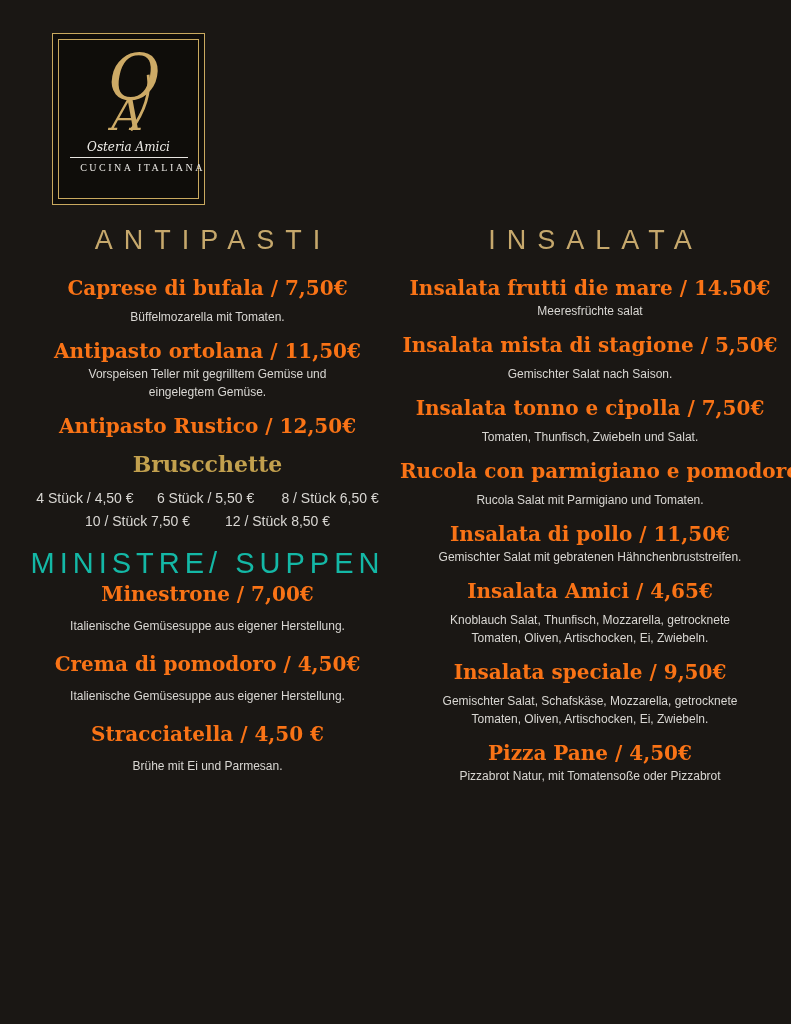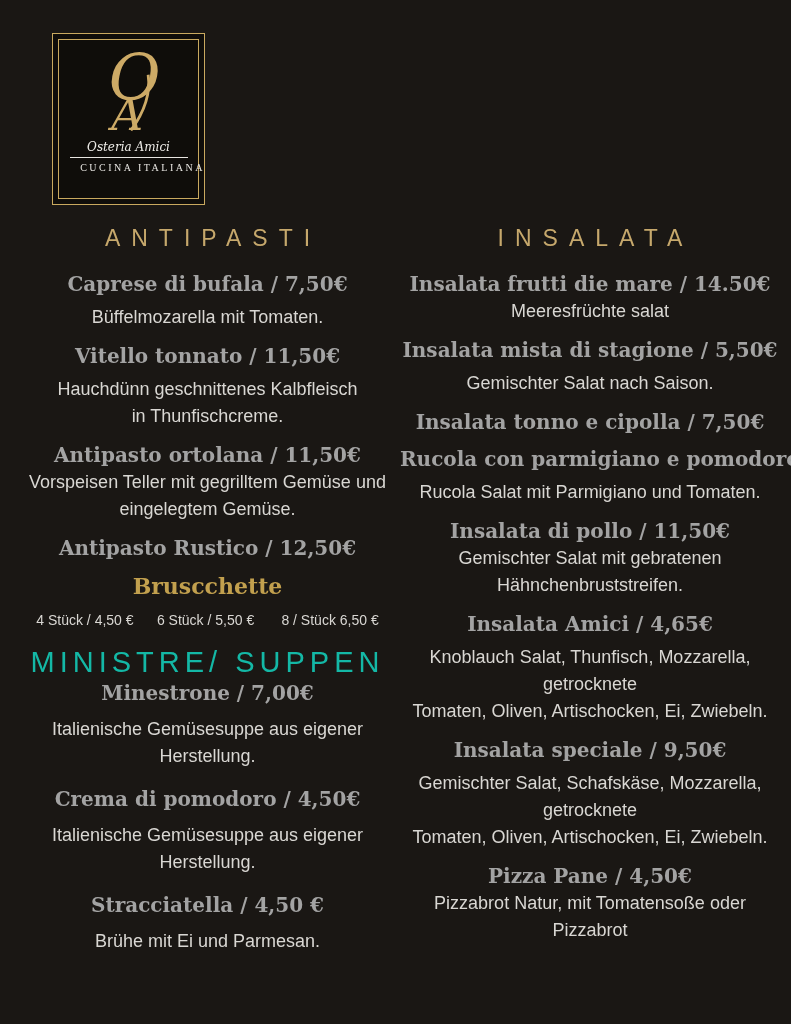--- a/index.html
+++ b/index.html
@@ -26,35 +26,35 @@
   .logo-underline{width:118px;height:1px;background:#e8e6e2;margin-top:3px;}
   .logo-subtitle{
     font-family:"Liberation Serif",serif;color:#e8e6e2;font-size:10px;
     letter-spacing:2.5px;margin-top:4px;white-space:nowrap;margin-left:28px;
   }
   
   .col{position:absolute;top:225px;text-align:center;}
   .col-left{left:15px;width:385px;}
   .col-right{left:400px;width:380px;}
   .section-heading{
-    margin:0 0 20px 0;font-weight:400;color:#c6a86c;font-size:23px;
+    margin:0 0 20px 0;font-weight:400;color:#c6a86c;font-size:27px;
     letter-spacing:11px;text-indent:11px;white-space:nowrap;
   }
   .big-heading{
     margin:14px 0 2px 0;font-weight:400;color:#14b8a6;font-size:29px;
     letter-spacing:5px;white-space:nowrap;
   }
   .menu-item{margin-bottom:13px;}
   .item-title{
-    font-family:"DejaVu Serif",serif;font-weight:700;color:#a3a3a3;
+    font-family:"DejaVu Serif",serif;font-weight:700;color:#f97316;
     font-size:20px;margin-bottom:8px;white-space:nowrap;
   }
   .menu-item.tight .item-title{margin-bottom:2px;}
   .item-desc{
-    color:#d9d7d3;font-size:18px;line-height:1.5;white-space:pre-line;
+    color:#d9d7d3;font-size:12px;line-height:1.5;white-space:pre-line;
   }
   .soups .menu-item{margin-bottom:17px;}
   .soups .item-title{margin-bottom:11px;}
   .bruscchette-title{
     font-family:"DejaVu Serif",serif;font-weight:700;color:#c2a04e;
     font-size:22px;margin:0 0 10px 0;
   }
   .price-row{
     color:#d9d7d3;font-size:14px;line-height:1.65;white-space:pre-wrap;
   }
@@ -80,43 +80,39 @@
   <div class="col col-left">
     <h2 class="section-heading">ANTIPASTI</h2>
 
     <div>
 
         <div class="menu-item">
           <div class="item-title">Caprese di bufala / 7,50€</div>
           <div class="item-desc">Büffelmozarella mit Tomaten.</div>
         </div>
 
-        <div class="menu-item">
-          <div class="item-title">Vitello tonnato / 11,50€</div>
-          <div class="item-desc">Hauchdünn geschnittenes Kalbfleisch
-in Thunfischcreme.</div>
-        </div>
 
 
         <div class="menu-item tight">
           <div class="item-title">Antipasto ortolana / 11,50€</div>
           <div class="item-desc">Vorspeisen Teller mit gegrilltem Gemüse und
 eingelegtem Gemüse.</div>
         </div>
 
         <div class="menu-item">
           <div class="item-title">Antipasto Rustico / 12,50€</div>
         </div>
       </div>
 
     <div class="bruscchette-title">Bruscchette</div>
     <div>
 
         <div class="price-row">4 Stück / 4,50 €      6 Stück / 5,50 €       8 / Stück 6,50 €</div>
 
+        <div class="price-row">10 / Stück 7,50 €         12 / Stück 8,50 €</div>
       </div>
 
     <h2 class="big-heading">MINISTRE/ SUPPEN</h2>
     <div class="soups">
 
         <div class="menu-item">
           <div class="item-title">Minestrone / 7,00€</div>
           <div class="item-desc">Italienische Gemüsesuppe aus eigener Herstellung.</div>
         </div>
 
@@ -143,20 +139,21 @@
           <div class="item-desc">Meeresfrüchte salat</div>
         </div>
 
         <div class="menu-item">
           <div class="item-title">Insalata mista di stagione / 5,50€</div>
           <div class="item-desc">Gemischter Salat nach Saison.</div>
         </div>
 
         <div class="menu-item">
           <div class="item-title">Insalata tonno e cipolla / 7,50€</div>
+          <div class="item-desc">Tomaten, Thunfisch, Zwiebeln und Salat.</div>
         </div>
 
         <div class="menu-item">
           <div class="item-title">Rucola con parmigiano e pomodoro / 8,50€</div>
           <div class="item-desc">Rucola Salat mit Parmigiano und Tomaten.</div>
         </div>
 
         <div class="menu-item tight">
           <div class="item-title">Insalata di pollo / 11,50€</div>
           <div class="item-desc">Gemischter Salat mit gebratenen Hähnchenbruststreifen.</div>

